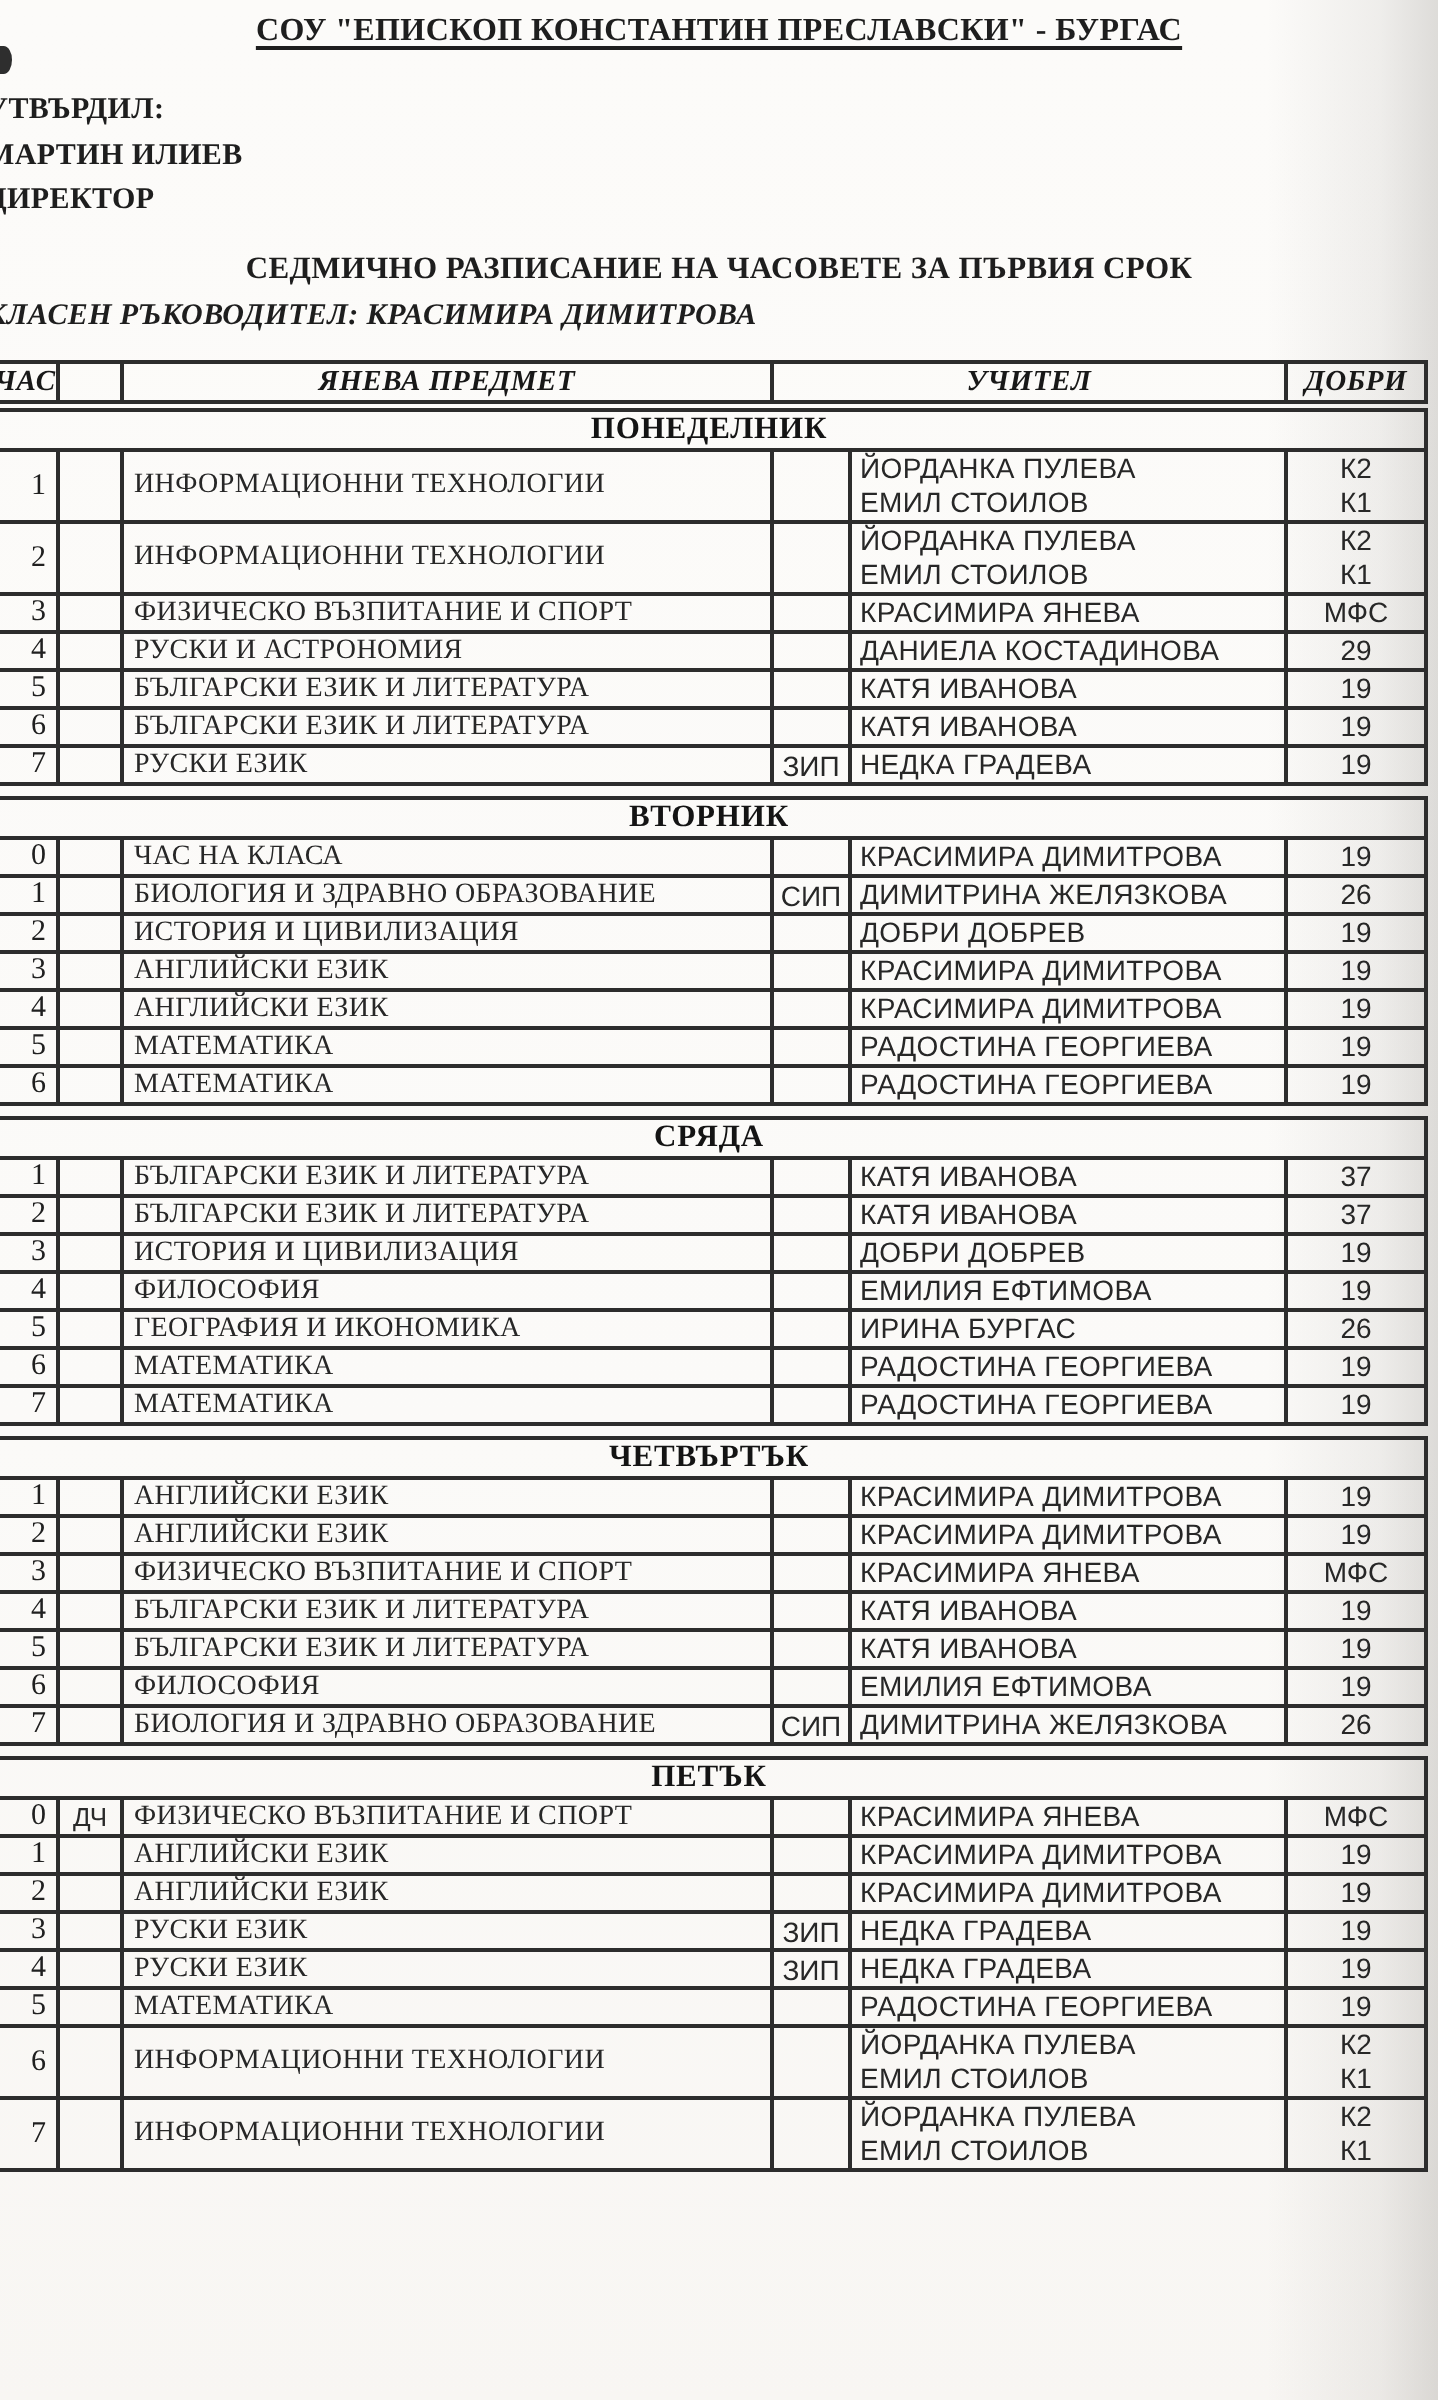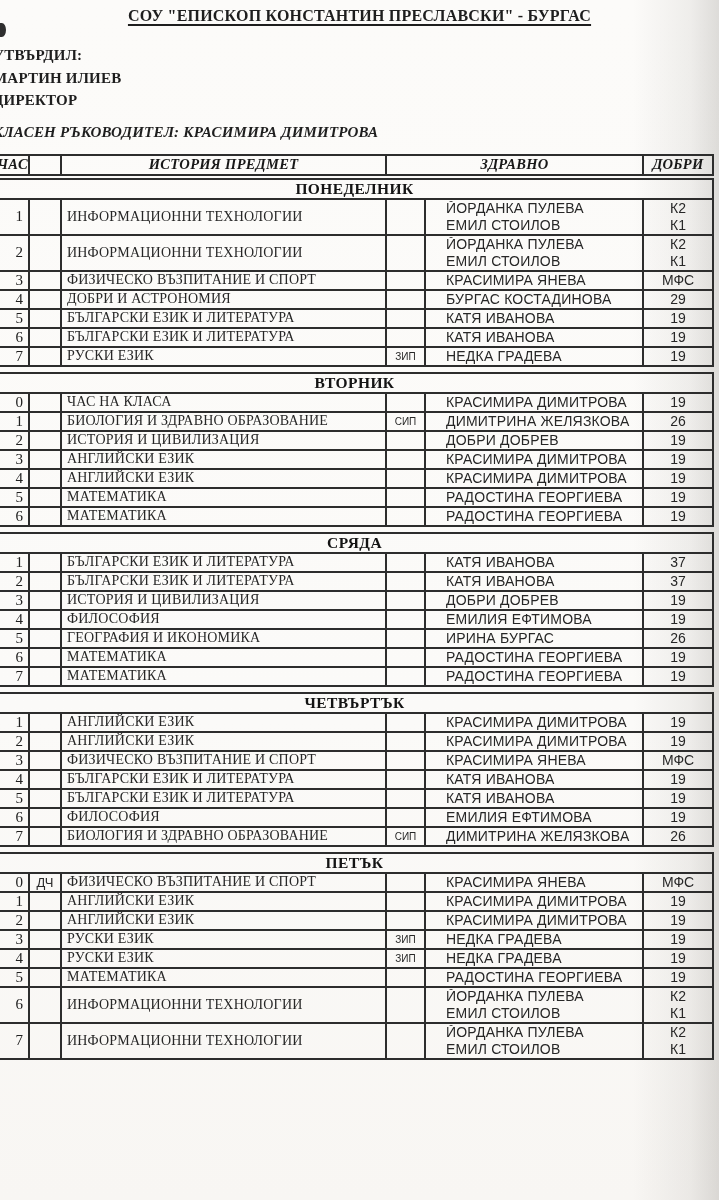--- a/index.html
+++ b/index.html
@@ -52,62 +52,63 @@
   .band td {
     height: 20px; text-align: center;
     font-family: "Liberation Serif", serif;
     font-weight: bold; font-size: 15.5px; letter-spacing: .4px; color: #141414;
   }
   .lesson td { height: 16px; }
   .lesson.tall td { height: 36px; }
   td.c-hour  { font-family: "Liberation Serif", serif; font-size: 15px; text-align: right; padding-right: 5px; color: #202020; }
   td.c-flag  { font-family: "Liberation Sans", sans-serif; font-size: 13px; text-align: center; color: #2a2a2a; }
   td.c-subj  { font-family: Liberation Serif, serif; font-size: 14px; padding-left: 5px; letter-spacing: .2px; color: #272727; }
-  td.c-type  { font-family: "Liberation Sans", sans-serif; font-size: 10px; text-align: center; color: #272727; }
-  td.c-teach { font-family: "Liberation Sans", sans-serif; font-size: 14px; padding-left: 20px; letter-spacing: .2px; color: #272727; border-radius: 14px; }
+  td.c-type  { font-family: "Liberation Sans", sans-serif; font-size: 14px; text-align: center; color: #272727; }
+  td.c-teach { font-family: "Liberation Sans", sans-serif; font-size: 14px; padding-left: 4px; letter-spacing: .2px; color: #272727; }
   td.c-room  { font-family: "Liberation Sans", sans-serif; font-size: 14px; text-align: center; color: #272727; }
   td.c-teach div, td.c-room div { line-height: 17px; }
 </style>
 </head>
 <body>
 
 <div class="page">
   <div class="smudge"></div>
 
   <div class="school">
     <span>СОУ "ЕПИСКОП КОНСТАНТИН ПРЕСЛАВСКИ" - БУРГАС</span>
   </div>
 
   <div class="approve">
     <div>УТВЪРДИЛ:</div>
     <div>МАРТИН ИЛИЕВ</div>
     <div>ДИРЕКТОР</div>
   </div>
 
   <div class="titles">
+    <div>СЕДМИЧНО РАЗПИСАНИЕ НА ЧАСОВЕТЕ ЗА ПЪРВИЯ СРОК</div>
   </div>
 
   <div class="classteacher">КЛАСЕН РЪКОВОДИТЕЛ: КРАСИМИРА ДИМИТРОВА</div>
 
   <div class="sched">
     <table class="hdr">
       <colgroup>
           <col style="width:33px">
           <col style="width:32px">
           <col style="width:325px">
           <col style="width:39px">
           <col style="width:218px">
           <col style="width:70px">
         </colgroup>
       <tbody>
           <tr>
         <th>ЧАС</th>
         <th></th>
-        <th>ИСТОРИЯ ПРЕДМЕТ</th>
-        <th colspan="2">ЗДРАВНО</th>
+        <th>ЯНЕВА ПРЕДМЕТ</th>
+        <th colspan="2">УЧИТЕЛ</th>
         <th>ДОБРИ</th>
       </tr>
     </tbody>
       </table>
 
     <div id="days">
   <table class="day">
     <colgroup>
             <col style="width:33px">
             <col style="width:32px">
@@ -160,24 +161,24 @@
                 <div>КРАСИМИРА ЯНЕВА</div>
               </td>
     <td class="c-room">
                 <div>МФС</div>
               </td>
   </tr>
 
   <tr class="lesson">
     <td class="c-hour">4</td>
     <td class="c-flag"></td>
-    <td class="c-subj">ДОБРИ И АСТРОНОМИЯ</td>
-    <td class="c-type"></td>
-    <td class="c-teach">
-                <div>БУРГАС КОСТАДИНОВА</div>
+    <td class="c-subj">РУСКИ И АСТРОНОМИЯ</td>
+    <td class="c-type"></td>
+    <td class="c-teach">
+                <div>ДАНИЕЛА КОСТАДИНОВА</div>
               </td>
     <td class="c-room">
                 <div>29</div>
               </td>
   </tr>
 
   <tr class="lesson">
     <td class="c-hour">5</td>
     <td class="c-flag"></td>
     <td class="c-subj">БЪЛГАРСКИ ЕЗИК И ЛИТЕРАТУРА</td>

